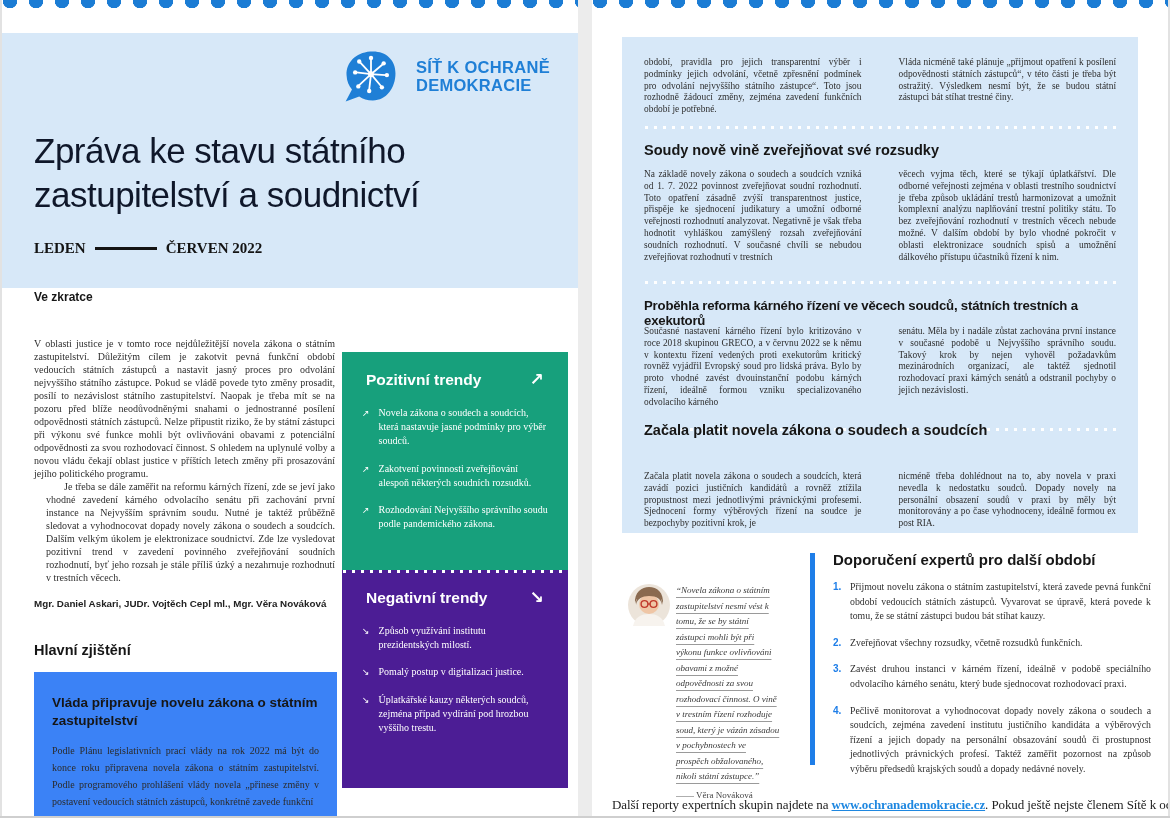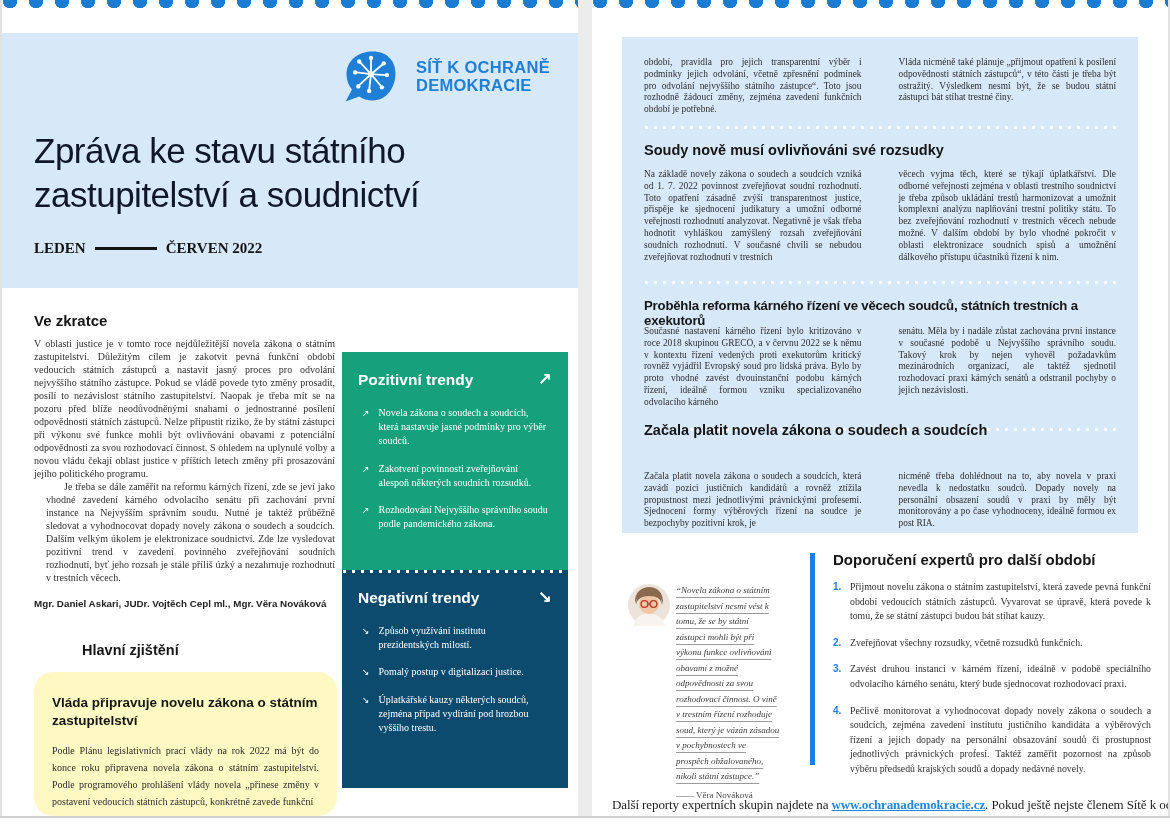--- a/index.html
+++ b/index.html
@@ -25,39 +25,39 @@
   .logo { position: absolute; right: 28px; top: 14px; display: flex; align-items: center; gap: 16px; }
   .logo-text { font-family: "Liberation Sans", sans-serif; font-weight: 700; font-size: 16.5px;
                line-height: 1.12; color: #1f7fd6; letter-spacing: .3px; display: flex; flex-direction: column; }
   .title { position: absolute; left: 32px; top: 96px; width: 480px; font-family: "Liberation Sans", sans-serif;
            font-weight: 400; font-size: 35px; line-height: 1.26; color: #0f172a; letter-spacing: -.5px; }
   .dateline { position: absolute; left: 32px; top: 207px; display: flex; align-items: center;
               font-family: Liberation Serif, serif; font-weight: 700; font-size: 15px; color: #141414; }
   .date-dash { width: 62px; height: 2.5px; background: #141414; margin: 0 9px; }
 
   .h-sans { font-family: "Liberation Sans", sans-serif; font-weight: 700; color: #161616; }
-  .h-vez   { position: absolute; left: 32px; top: 312px; font-size: 15px; }
-  .h-hlav  { position: absolute; left: 32px; top: 642px; font-size: 14.5px; margin-left: 48px; }
+  .h-vez   { position: absolute; left: 32px; top: 290px; font-size: 12px; }
+  .h-hlav  { position: absolute; left: 32px; top: 642px; font-size: 14.5px; }
 
   .bodycol { position: absolute; left: 32px; top: 337px; width: 301px; font-size: 10px;
              line-height: 13px; text-align: justify; color: #2e2e2e; }
   .bodycol p + p { text-indent: 18px; margin-left: 12px; }
   .authors { position: absolute; left: 32px; top: 598px; width: 320px;
              font-family: "Liberation Sans", sans-serif; font-weight: 700; font-size: 9.8px; color: #222; }
 
   .bluebox { position: absolute; left: 32px; top: 672px; width: 303px; height: 144px;
-             background: #fef9c3; padding: 22px 18px 0; overflow: hidden; border-radius: 19px; }
+             background: #3b82f6; padding: 22px 18px 0; overflow: hidden; }
   .bluebox h3 { font-family: "Liberation Sans", sans-serif; font-weight: 700; font-size: 13.5px;
                 line-height: 1.3; color: #161616; }
   .bluebox p { margin-top: 13px; font-size: 10px; line-height: 17px; text-align: justify; }
 
   .trend { position: absolute; left: 340px; width: 226px; height: 218px; color: #fff; overflow: hidden; }
   .trend.green { top: 352px; background: #17a07c; }
-  .trend.pink  { top: 570px; background: #0c4a6e; }
-  .trend-head { margin: 19px 16px 0; display: flex; justify-content: space-between; align-items: flex-start;
+  .trend.pink  { top: 570px; background: #4c1d95; }
+  .trend-head { margin: 19px 24px 0; display: flex; justify-content: space-between; align-items: flex-start;
                 font-family: "Liberation Sans", sans-serif; font-weight: 700; font-size: 15.5px; gap: 36px; }
   .trend-arrow { font-size: 17px; line-height: 1; font-family: "DejaVu Sans", sans-serif; }
   .trend ul { list-style: none; margin: 17px 0 0; padding: 0 20px; }
   .trend li { display: flex; gap: 9px; margin-bottom: 13px; font-size: 10px; line-height: 1.42; }
   .tb { flex: none; font-size: 9px; margin-top: 1px; font-family: "DejaVu Sans", sans-serif; }
   .wdots { height: 5px; background-image: radial-gradient(circle at 2.5px 2.5px, #fff 1.7px, rgba(0,0,0,0) 2px);
            background-size: 9px 5px; background-repeat: repeat-x; }
   .trend.pink .wdots { position: absolute; top: -1px; left: 0; right: 0; }
 
   
@@ -213,21 +213,21 @@
   <div class="page p2">
     <div class="scallops"></div>
 
     <div class="bigblue">
       <div class="bb-item cols r-intro">
         <div class="col">období, pravidla pro jejich transparentní výběr i podmínky jejich odvolání, včetně zpřesnění podmínek pro odvolání nejvyššího státního zástupce“. Toto jsou rozhodně žádoucí změny, zejména zavedení funkčních období je potřebné.</div>
         <div class="col">Vláda nicméně také plánuje „přijmout opatření k posílení odpovědnosti státních zástupců“, v této části je třeba být ostražitý. Výsledkem nesmí být, že se budou státní zástupci bát stíhat trestné činy.</div>
       </div>
       <div class="bb-item wdots r-sep1"></div>
 
-      <h2 class="bb-item sec-h r-h1">Soudy nově musí ovlivňováni své rozsudky</h2>
+      <h2 class="bb-item sec-h r-h1">Soudy nově vině zveřejňovat své rozsudky</h2>
       <div class="bb-item cols r-c1">
         <div class="col">Na základě novely zákona o soudech a soudcích vzniká od 1. 7. 2022 povinnost zveřejňovat soudní rozhodnutí. Toto opatření zásadně zvýší transparentnost justice, přispěje ke sjednocení judikatury a umožní odborné veřejnosti rozhodnutí analyzovat. Negativně je však třeba hodnotit vyhláškou zamýšlený rozsah zveřejňování soudních rozhodnutí. V současné chvíli se nebudou zveřejňovat rozhodnutí v trestních</div>
         <div class="col">věcech vyjma těch, které se týkají úplatkářství. Dle odborné veřejnosti zejména v oblasti trestního soudnictví je třeba způsob ukládání trestů harmonizovat a umožnit komplexní analýzu naplňování trestní politiky státu. To bez zveřejňování rozhodnutí v trestních věcech nebude možné. V dalším období by bylo vhodné pokročit v oblasti elektronizace soudních spisů a umožnění dálkového přístupu účastníků řízení k nim.</div>
       </div>
       <div class="bb-item wdots r-sep2"></div>
 
       <h2 class="bb-item sec-h tight r-h2">Proběhla reforma kárného řízení ve věcech soudců, státních trestních a exekutorů</h2>
       <div class="bb-item cols r-c2">
         <div class="col">Současné nastavení kárného řízení bylo kritizováno v roce 2018 skupinou GRECO, a v červnu 2022 se k němu v kontextu řízení vedených proti exekutorům kritický rovněž vyjádřil Evropský soud pro lidská práva. Bylo by proto vhodné zavést dvouinstanční podobu kárných řízení, ideálně formou vzniku specializovaného odvolacího kárného</div>
         <div class="col">senátu. Měla by i nadále zůstat zachována první instance v současné podobě u Nejvyššího správního soudu. Takový krok by nejen vyhověl požadavkům mezinárodních organizací, ale taktéž sjednotil rozhodovací praxi kárných senátů a odstranil pochyby o jejich nezávislosti.</div>

